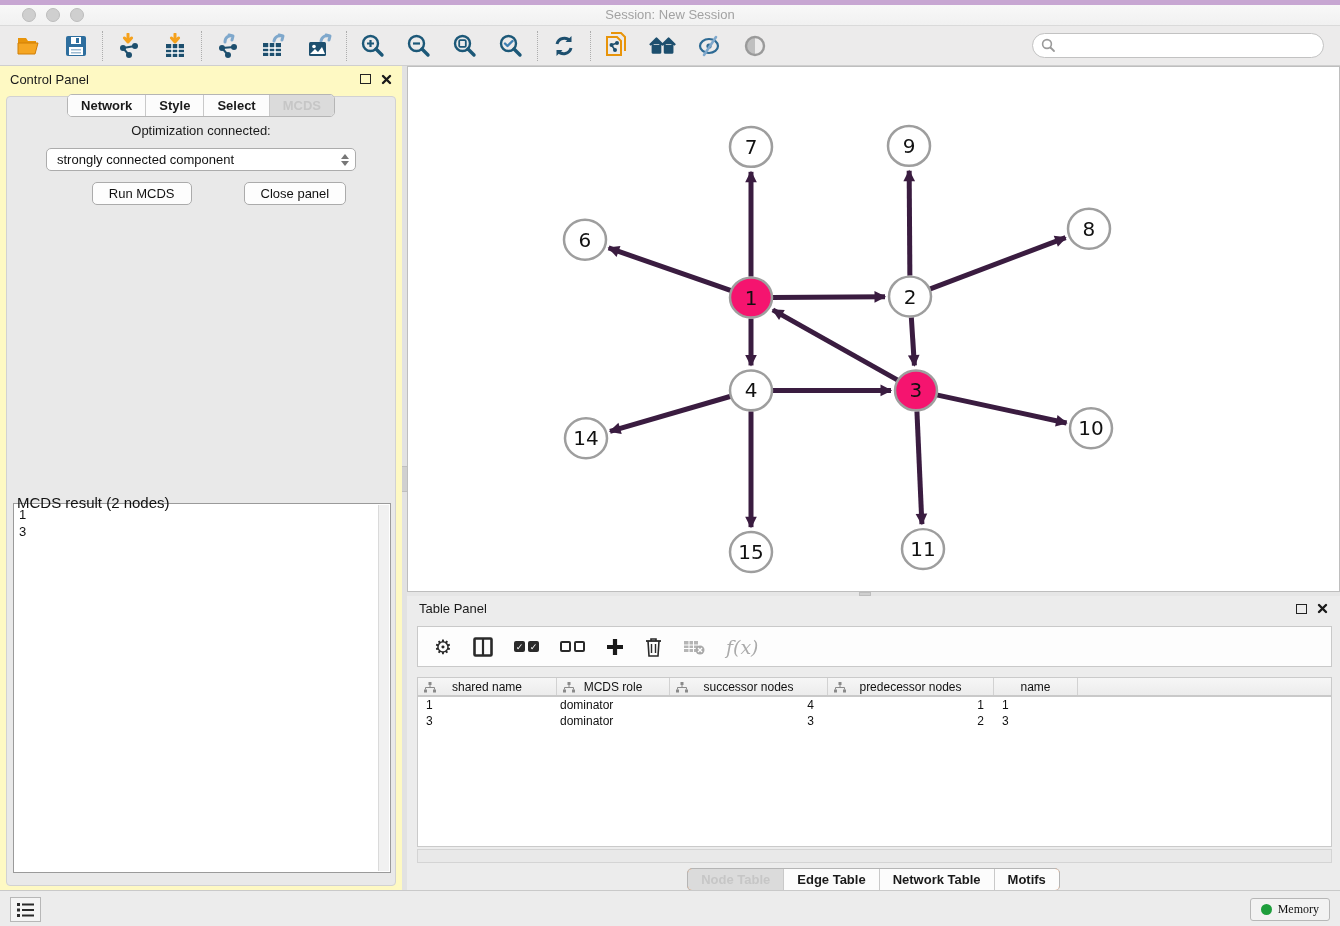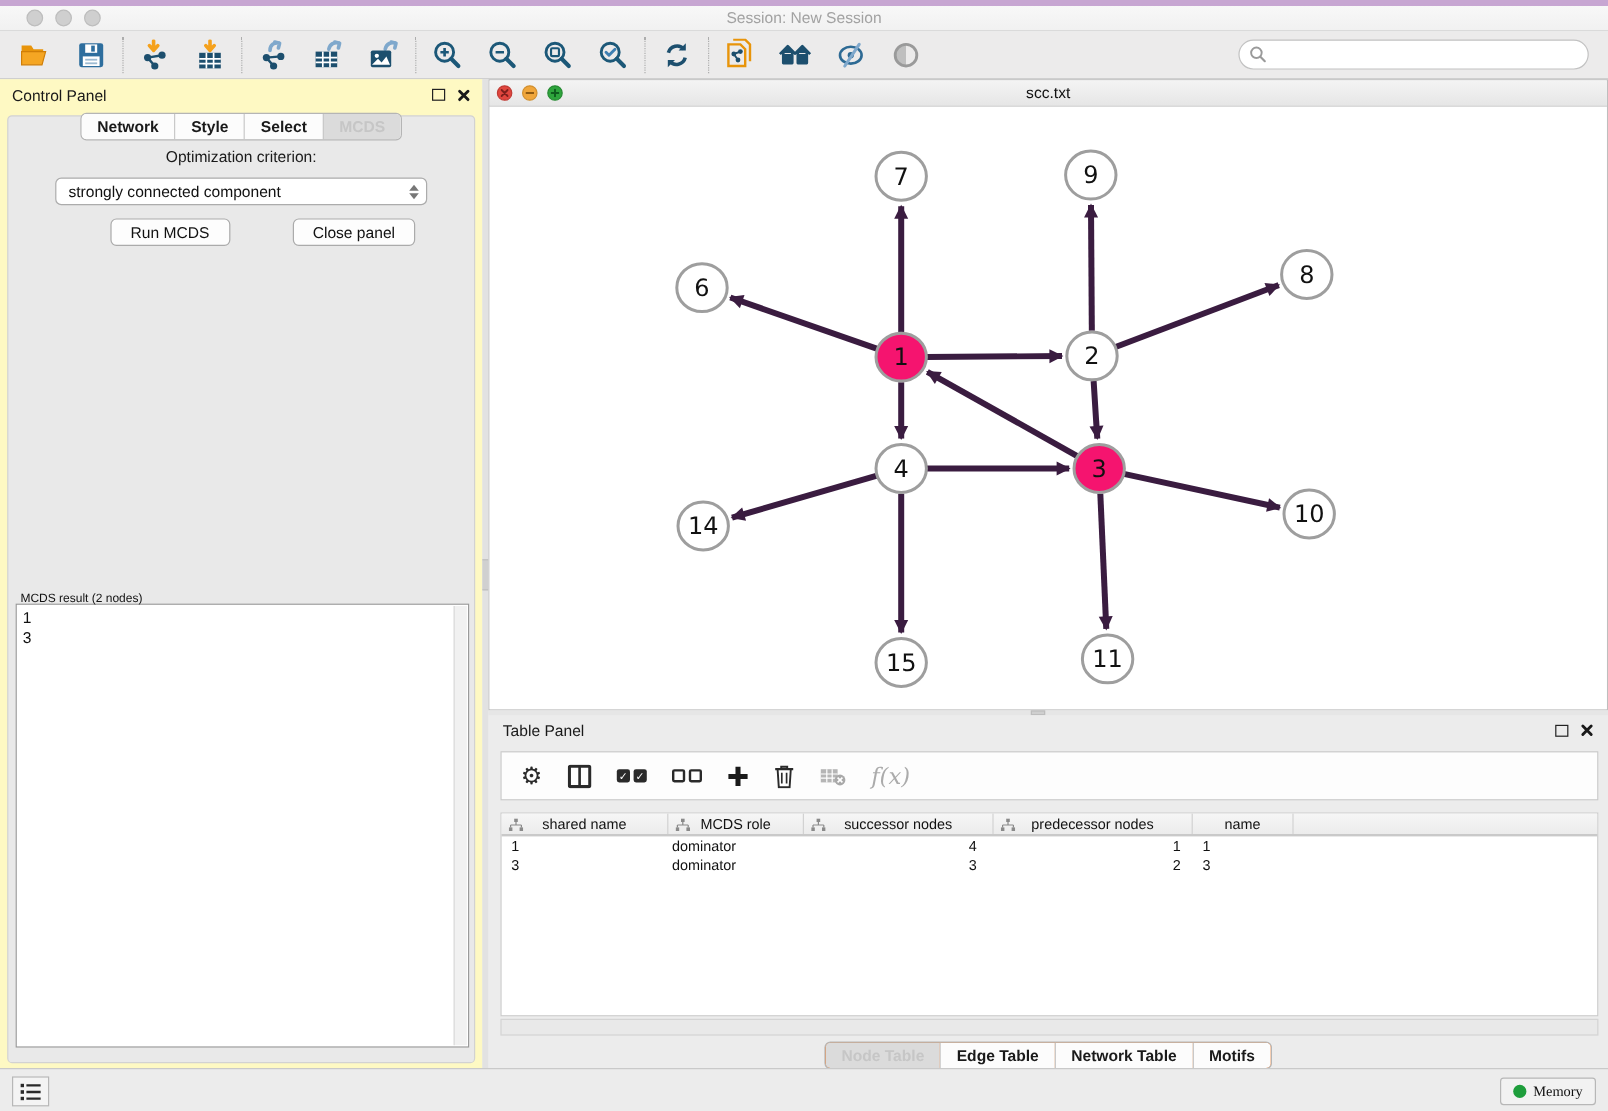--- a/index.html
+++ b/index.html
@@ -54,21 +54,21 @@
     border-radius:5px; display:flex; align-items:center; padding:0 6px 0 10px; cursor:pointer; }
   .combo-text { flex:1; font-size:13px; color:#111; }
   .combo-chevrons { display:flex; flex-direction:column; gap:2px; align-items:center; }
   .chev-up { width:0; height:0; border-left:4px solid transparent; border-right:4px solid transparent; border-bottom:5px solid #777; }
   .chev-dn { width:0; height:0; border-left:4px solid transparent; border-right:4px solid transparent; border-top:5px solid #777; }
   .btn-row { display:flex; justify-content:center; gap:16px; margin-top:11px; }
   .ui-btn { height:23px; padding:0 16px; background:#FDFDFD; border:1px solid #ABABAB; border-radius:5px;
     font-size:13px; font-family:"Liberation Sans",sans-serif; color:#111; cursor:pointer;margin-left:36px; }
 
   .result-fieldset { position:absolute; left:6px; top:398px; width:378px; height:378px; }
-  .result-legend { position:absolute; top:-1px; left:4px; font-size:10px; color:#111; background:transparent; z-index:2; padding-right:4px; }
+  .result-legend { position:absolute; top:-1px; left:4px; font-size:15px; color:#111; background:transparent; z-index:2; padding-right:4px; }
   .result-frame { position:absolute; inset:8px 0 0 0; border:1px solid #9A9A9A; background:#FFFFFF; }
   .result-text { position:absolute; inset:1px 12px 1px 1px; font-size:13px; color:#111; padding:1px 4px; line-height:17px; }
   .result-scroll { position:absolute; top:1px; bottom:1px; right:1px; width:11px; background:#F1F1F1; border-left:1px solid #DADADA; }
 
   
   .net-window { position:absolute; left:0; top:0; right:0; height:526px; border:1px solid #BEBEBE; background:#FFFFFF; }
   .net-titlebar { height:22px; background:linear-gradient(#F4F4F4,#E6E6E6); border-bottom:1px solid #C6C6C6; position:relative; }
   .net-traffic { position:absolute; left:6px; top:4px; display:flex; gap:8px; }
   .nt-dot { width:13px; height:13px; border-radius:50%; display:flex; align-items:center; justify-content:center; cursor:pointer; }
   .nt-red { background:#E0463E; border:1px solid #C03A34; }
@@ -298,21 +298,21 @@
       </div>
       <div class="cp-tabs">
         <span class="tabgroup">
           <span class="tab">Network</span>
           <span class="tab">Style</span>
           <span class="tab">Select</span>
           <span class="tab selected">MCDS</span>
         </span>
       </div>
       <div class="cp-body">
-        <div class="opt-label">Optimization criterion:</div>
+        <div class="opt-label">Optimization connected:</div>
         <div class="combo">
           <span class="combo-text">strongly connected component</span>
           <span class="combo-chevrons">
               <span class="chev-up"></span>
               <span class="chev-dn"></span>
             </span>
         </div>
         <div class="btn-row">
           <button class="ui-btn">Run MCDS</button>
           <button class="ui-btn">Close panel</button>
@@ -330,40 +330,20 @@
       </div>
     </div>
 
     <div class="v-divider">
       <div class="v-handle"></div>
     </div>
 
     <div class="right-col">
 
       <div class="net-window">
-        <div class="net-titlebar">
-          <div class="net-traffic">
-            <span class="nt-dot nt-red">
-              <svg class="ic" width="7" height="7" viewBox="0 0 7 7">
-                  <path d="M1 1 L6 6 M6 1 L1 6" stroke="#7E1F1B" stroke-width="1.6" stroke-linecap="round"></path>
-                </svg>
-            </span>
-            <span class="nt-dot nt-yellow">
-              <svg class="ic" width="7" height="7" viewBox="0 0 7 7">
-                  <path d="M0.5 3.5 h6" stroke="#8F5A12" stroke-width="1.8" stroke-linecap="round"></path>
-                </svg>
-            </span>
-            <span class="nt-dot nt-green">
-              <svg class="ic" width="7" height="7" viewBox="0 0 7 7">
-                  <path d="M3.5 0.5 v6 M0.5 3.5 h6" stroke="#0F5C1E" stroke-width="1.6" stroke-linecap="round"></path>
-                </svg>
-            </span>
-          </div>
-          <div class="net-title">scc.txt</div>
-        </div>
         <div class="net-canvas">
           <svg id="graph-svg" viewBox="0 0 931 503" preserveAspectRatio="none">
             <defs>
               <marker id="arrowhead" viewBox="0 0 12 12" refX="10" refY="6" markerWidth="17" markerHeight="14" markerUnits="userSpaceOnUse" orient="auto">
                 <path d="M1,1 L11,6 L1,11 Z" fill="#3A1C40"></path>
               </marker>
             </defs>
             <g id="graph-edges">
                 <line x1="343" y1="188" x2="343" y2="83" stroke="#3A1C40" stroke-width="5" marker-end="url(#arrowhead)"></line>
                 <line x1="323.1752536154717" y1="202.07328138371903" x2="200.60088855300984" y2="159.24609359081066" stroke="#3A1C40" stroke-width="5" marker-end="url(#arrowhead)"></line>

